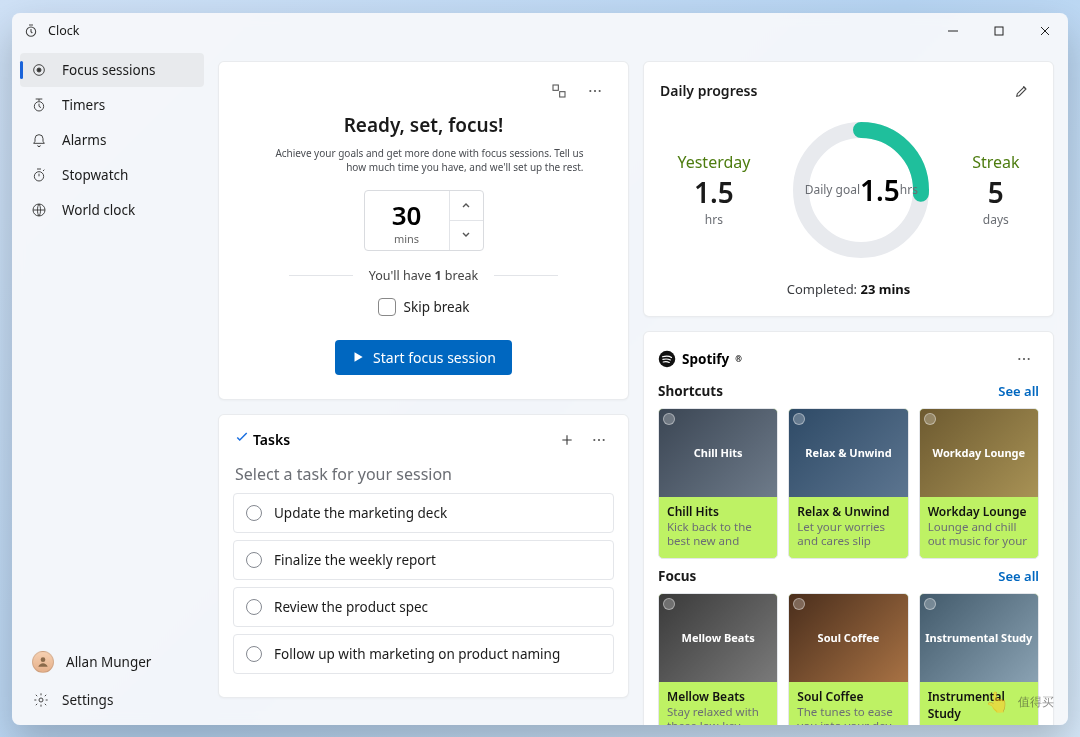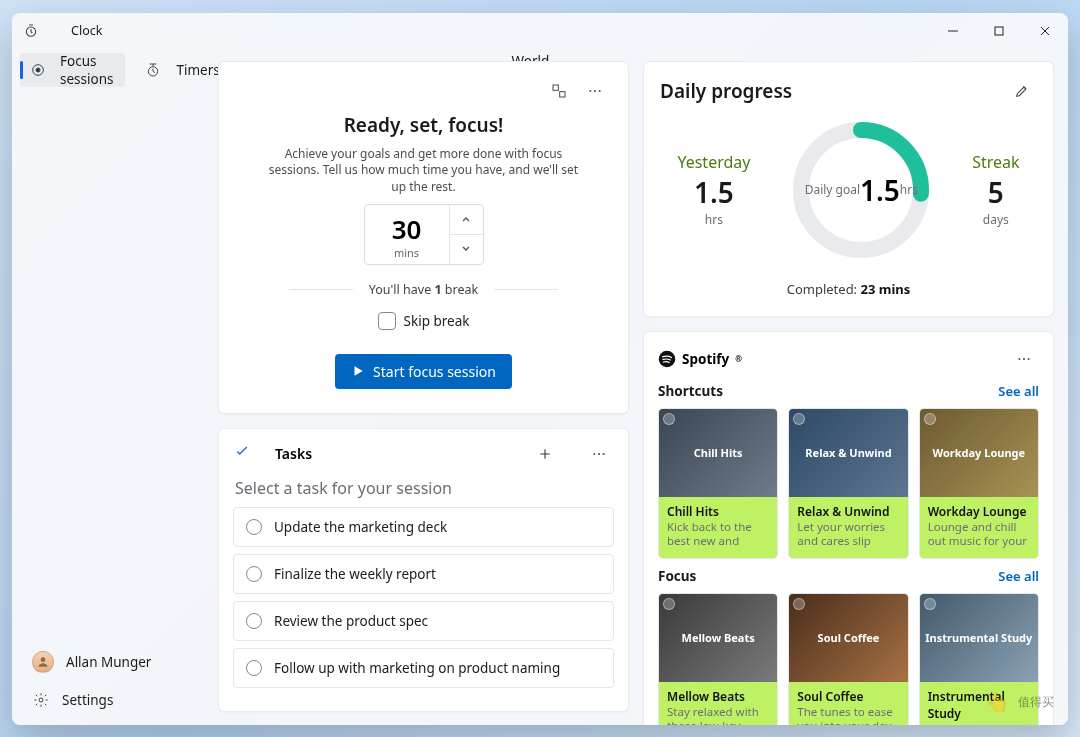--- a/index.html
+++ b/index.html
@@ -18,28 +18,28 @@
     backdrop-filter: blur(6px);
   }
   .titlebar {
     height: 36px; display:flex; align-items:center; padding-left:10px;
     color:#1a1a1a;
   }
   .titlebar .app-icon {
     width:18px; height:18px; margin-right:8px;
     display:flex; align-items:center; justify-content:center;
   }
-  .titlebar .title { font-size:12.5px;margin-left:23px; }
+  .titlebar .title { font-size:12.5px; }
   .win-controls { margin-left:auto; display:flex; }
   .win-btn { width:46px; height:36px; display:flex; align-items:center; justify-content:center; }
   .win-btn svg { width:10px; height:10px; stroke:#222; }
 
   .body { flex:1; display:flex; overflow:hidden; }
   .sidebar { width:200px; padding:4px 4px 6px 4px; display:flex; flex-direction:column; }
-  .nav { display:flex; flex-direction:row; gap:1px; }
+  .nav { display:flex; flex-direction:column; gap:1px; }
   .nav-item {
     height:34px; display:flex; align-items:center; gap:14px;
     padding:0 10px; margin:0 4px;
     color:#1b1b1b; font-size:13.5px;
     border-radius:4px; cursor:pointer;
   }
   .nav-item.active { background:#e8eaed; position:relative;}
   .nav-item.active::before{
     content:""; position:absolute; left:0; top:8px; bottom:8px;
     width:3px; background:#1a63d9; border-radius:2px;
@@ -62,21 +62,21 @@
   .content { flex:1; padding:12px 14px 12px 6px; overflow:auto; }
   .grid { display:grid; grid-template-columns: 1fr 1fr; gap:14px; align-items:start;}
   .card {
     background:#fff; border:1px solid #e4e6eaCC; border-radius:6px;
     box-shadow: 0 1px 2px rgba(0,0,0,0.03);
   }
   .focus-card { padding:14px 18px 24px; }
   .card-top-icons { display:flex; justify-content:flex-end; gap:6px; }
   .icon-btn { width:30px; height:30px; display:flex; align-items:center; justify-content:center; border-radius:4px; cursor:pointer; }
   .focus-title { text-align:center; font-weight:600; font-size:19px; color:#1a1a1a; margin-top:6px; }
-  .focus-sub   { text-align:center; font-size:12px; color:#4a4d52; margin:8px auto 8px; max-width:320px; line-height:1.4;}
+  .focus-sub   { text-align:right; font-size:10px; color:#4a4d52; margin:8px auto 16px; max-width:320px; line-height:1.4;}
   .duration {
     width:120px; margin:0 auto; border:1px solid #d9dbdf; border-radius:4px;
     display:flex; overflow:hidden;
   }
   .duration .value { flex:1; display:flex; flex-direction:column; align-items:center; justify-content:center; padding:6px 0 4px; }
   .duration .num { font-size:26px; font-weight:600; }
   .duration .unit{ font-size:11px; color:#666; margin-top:-2px;}
   .duration .steppers { width:34px; display:flex; flex-direction:column; border-left:1px solid #e2e4e8; }
   .step { flex:1; display:flex; align-items:center; justify-content:center; cursor:pointer; }
   .step + .step { border-top:1px solid #e2e4e8; }
@@ -91,34 +91,34 @@
   }
   .primary-btn {
     display:flex; align-items:center; gap:8px;
     margin:24px auto 0; padding:8px 16px;
     background:#0067c0; color:#fff; border:none; border-radius:4px;
     font-size:14px; cursor:pointer;
   }
 
   .progress-card { padding:14px 16px 18px; }
   .progress-head { display:flex; align-items:center; justify-content:space-between; }
-  .progress-head h3 { font-size:19px; font-weight:600; color:#1a1a1a;}
+  .progress-head h3 { font-size:14px; font-weight:600; color:#1a1a1a;}
   .metrics { display:flex; align-items:center; justify-content:space-around; margin-top:8px; }
   .metric { text-align:center; }
   .metric .label { font-size:16px; color:#4d7c0f; }
   .metric .val   { font-size:28px; font-weight:600; color:#1a1a1a; }
   .metric .u     { font-size:12px; color:#6b6e74; }
   .ring { position:relative; width:152px; height:152px; }
   .ring svg { transform: rotate(-90deg); }
   .ring .inner { position:absolute; inset:0; display:flex; flex-direction:row; align-items:center; justify-content:center; }
   .completed { text-align:center; font-size:13px; color:#3a3c40; margin-top:14px; }
   .completed b { color:#111; }
 
   .tasks-card { padding:10px 14px 16px; margin-top:14px;}
-  .tasks-head { display:flex; align-items:center; gap:24px; font-weight:600; font-size:14px;}
+  .tasks-head { display:flex; align-items:center; gap:2px; font-weight:600; font-size:14px;}
   .tasks-head .spacer{flex:1;}
   .tasks-hint { font-size:16px; color:#6b6e74; margin:8px 2px 8px; }
   .task {
     display:flex; align-items:center; gap:12px;
     border:1px solid #e4e6ea; border-radius:4px;
     padding:10px 12px; margin-bottom:7px; font-size:13.5px; color:#1b1b1b;
     cursor:pointer;
   }
   .task .radio { width:16px; height:16px; border:1.5px solid #848890; border-radius:50%; }
 

